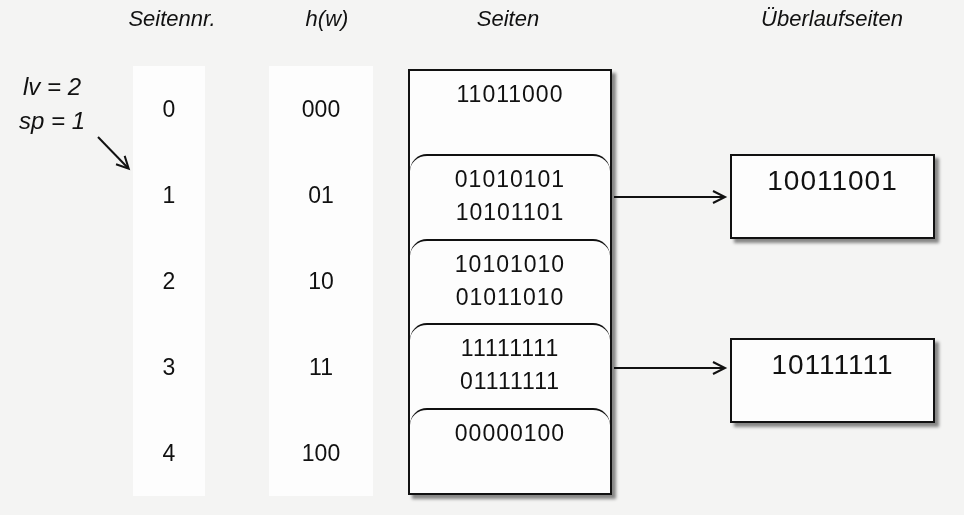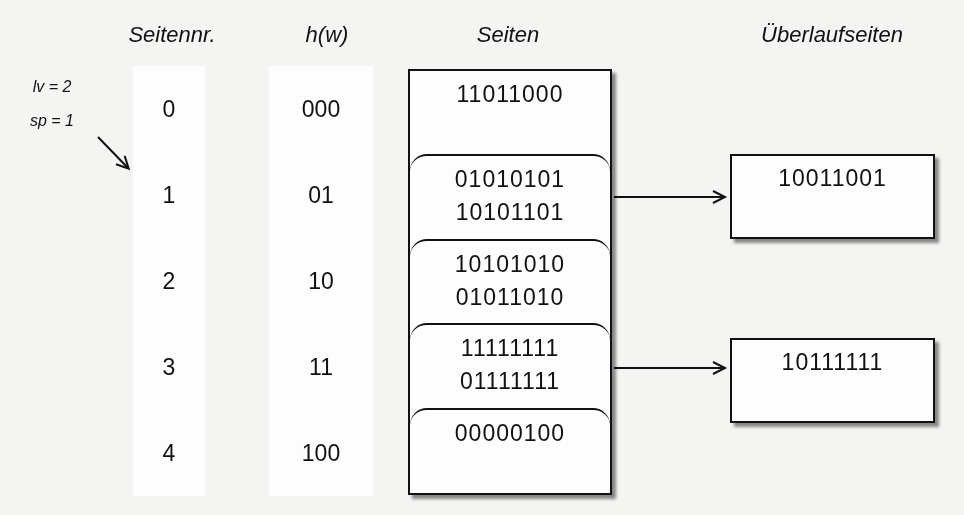--- a/index.html
+++ b/index.html
@@ -17,29 +17,28 @@
     overflow: hidden;
   }
   .hdr {
     position: absolute;
     top: 6px;
     transform: translateX(-50%);
     font-style: italic;
     font-size: 22px;
     font-weight: 500;
     white-space: nowrap;
-    margin-top: 16px;
   }
   .annotation {
     position: absolute;
     left: 6px;
     top: 70px;
     width: 92px;
     font-style: italic;
-    font-size: 16px;
+    font-size: 24px;
     line-height: 34px;
     text-align: center;
     white-space: nowrap;
   }
   .col {
     position: absolute;
     top: 66px;
     height: 430px;
     background: #fdfdfd;
     display: flex;
@@ -83,21 +82,21 @@
   .overflow-box {
     position: absolute;
     left: 730px;
     width: 205px;
     height: 85px;
     background: #fdfdfd;
     border: 2px solid #111111;
     box-shadow: 4px 4px 3px rgba(0,0,0,0.45);
     text-align: center;
     padding-top: 9px;
-    font-size: 23px;
+    font-size: 28px;
     letter-spacing: 1px;
     box-sizing: border-box;
   }
   .ov-1 { top: 154px; }
   .ov-2 { top: 325px; margin-top: 13px; }
   .arrows {
     position: absolute;
     left: 0;
     top: 0;
     pointer-events: none;

